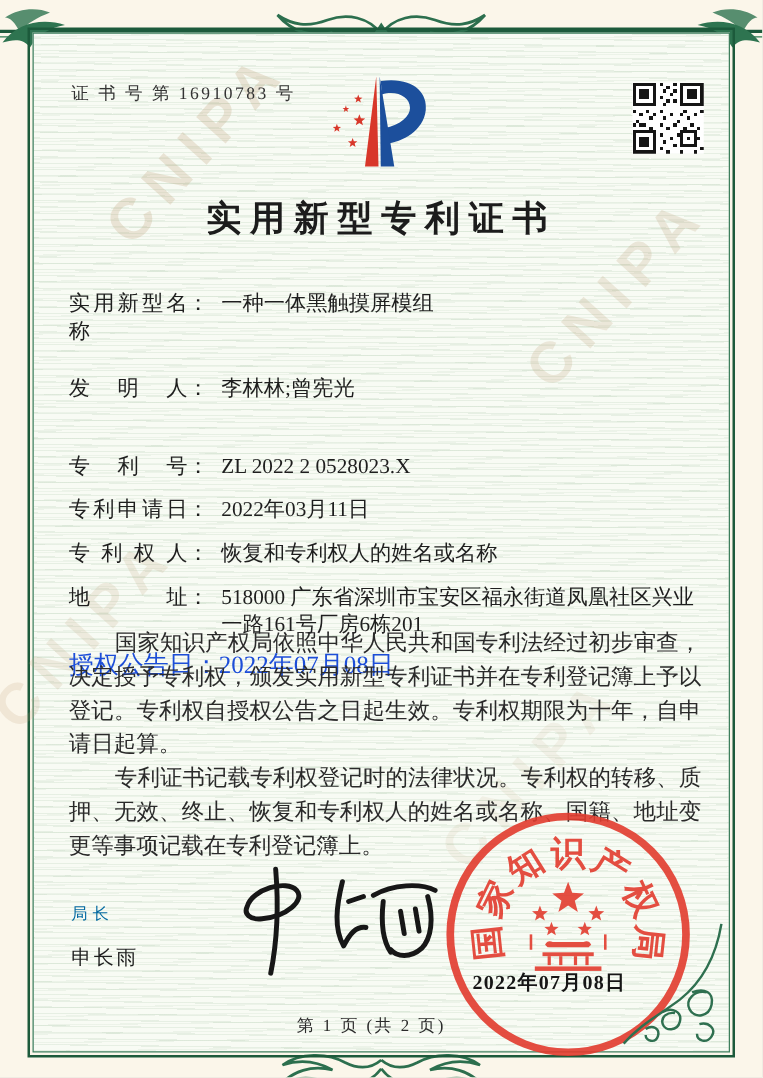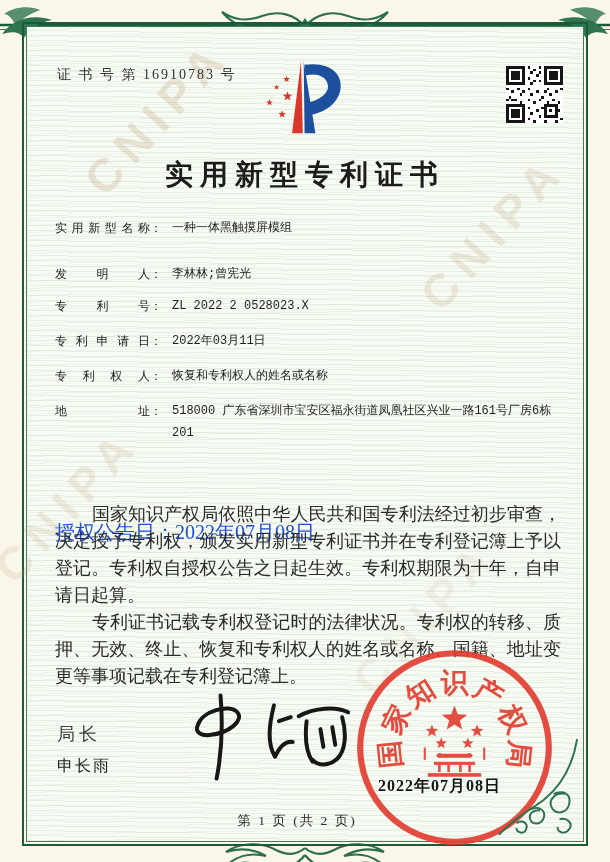--- a/index.html
+++ b/index.html
@@ -24,37 +24,37 @@
       transform:rotate(-48deg);pointer-events:none;white-space:nowrap;}
 
   .cert-no{position:absolute;left:57px;top:66px;font-size:14px;letter-spacing:2px;color:#333;}
 
   .logo{position:absolute;left:256px;top:56px;width:90px;height:86px;}
   .qr{position:absolute;left:506px;top:66px;width:57px;height:57px;}
 
   .title{position:absolute;left:0;right:0;top:156px;text-align:center;
          font-size:28px;font-weight:bold;letter-spacing:7px;color:#1c1c1c;}
 
-  .fields{position:absolute;left:55px;top:217px;width:512px;font-size:12px;color:#1e1e1e;}
+  .fields{position:absolute;left:55px;top:232px;width:512px;font-size:17px;color:#1e1e1e;}
   .frow{display:flex;align-items:flex-start;line-height:22px;}
   .frow .lbl{width:95px;text-align:justify;text-align-last:justify;flex:0 0 auto;}
   .frow .colon{flex:0 0 auto;}
-  .frow .val{margin-left:10px;flex:1;font-family:Liberation Mono, monospace;}
-  .mb-lg{margin-bottom:24px;} .mb-md{margin-bottom:10px;} .mb-sm{margin-bottom:13px;}
+  .frow .val{margin-left:10px;flex:1;}
+  .mb-lg{margin-bottom:24px;} .mb-md{margin-bottom:40px;} .mb-sm{margin-bottom:13px;}
 
   .grant{position:absolute;left:55px;top:480px;width:520px;display:flex;
          font-size:20px;line-height:22px;color:#1d4ed8;margin-top:41px;}
   .grant .pair{white-space:nowrap;}
   .grant .pair+.pair{margin-left:30px;}
 
   .paras{position:absolute;left:55px;top:501px;width:506px;font-size:18px;
          line-height:27px;text-align:justify;color:#2a2a2a;}
   .paras p{margin:0;text-indent:2.05em;}
 
-  .signer-title{position:absolute;left:57px;top:722px;font-size:18px;letter-spacing:4px;color:#404040;text-align:right;}
+  .signer-title{position:absolute;left:57px;top:722px;font-size:13px;letter-spacing:4px;color:#0369a1;text-align:right;}
   .signer-name{position:absolute;left:57px;top:756px;font-size:16px;letter-spacing:2px;color:#1d1d1d;}
 
   .autograph{position:absolute;left:180px;top:686px;width:178px;height:102px;}
 
   .seal{position:absolute;left:352px;top:645px;width:205px;height:205px;opacity:.9;}
   .seal-date{position:absolute;left:378px;top:776px;font-size:16px;font-weight:bold;
              letter-spacing:1px;color:#161616;white-space:nowrap;}
 
   .corner-flourish{position:absolute;right:27px;bottom:21px;width:88px;height:108px;}
 

